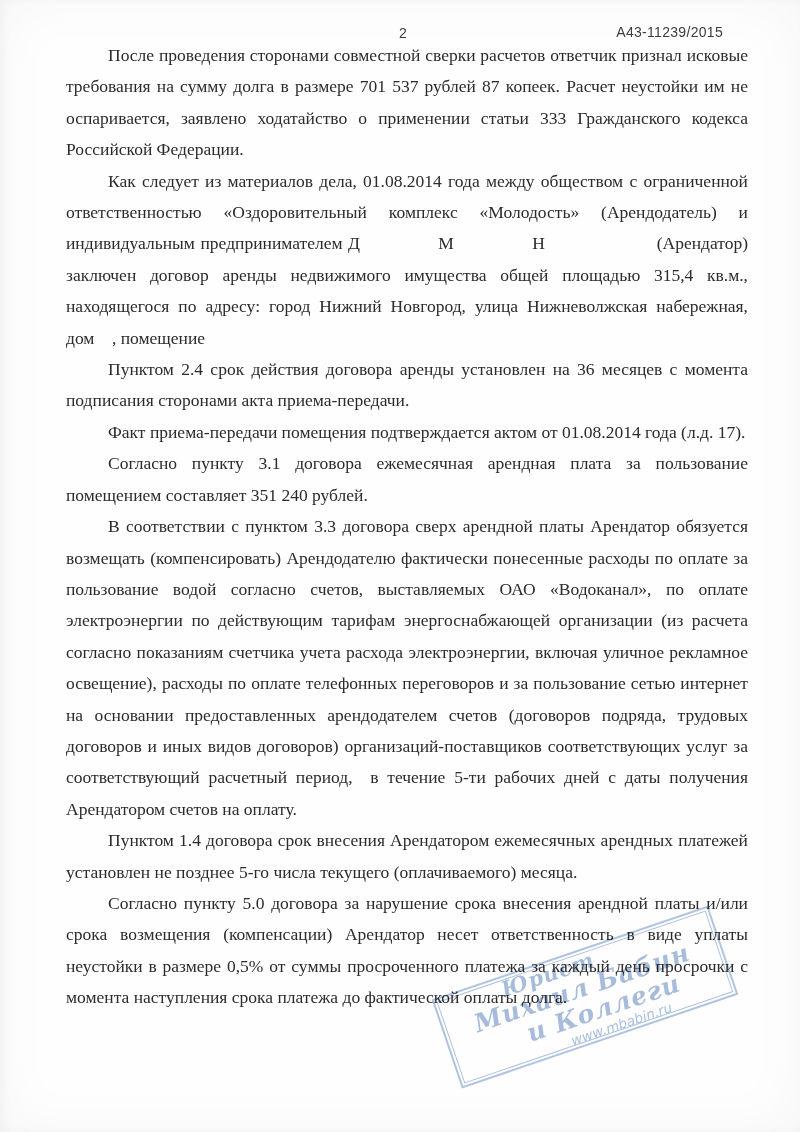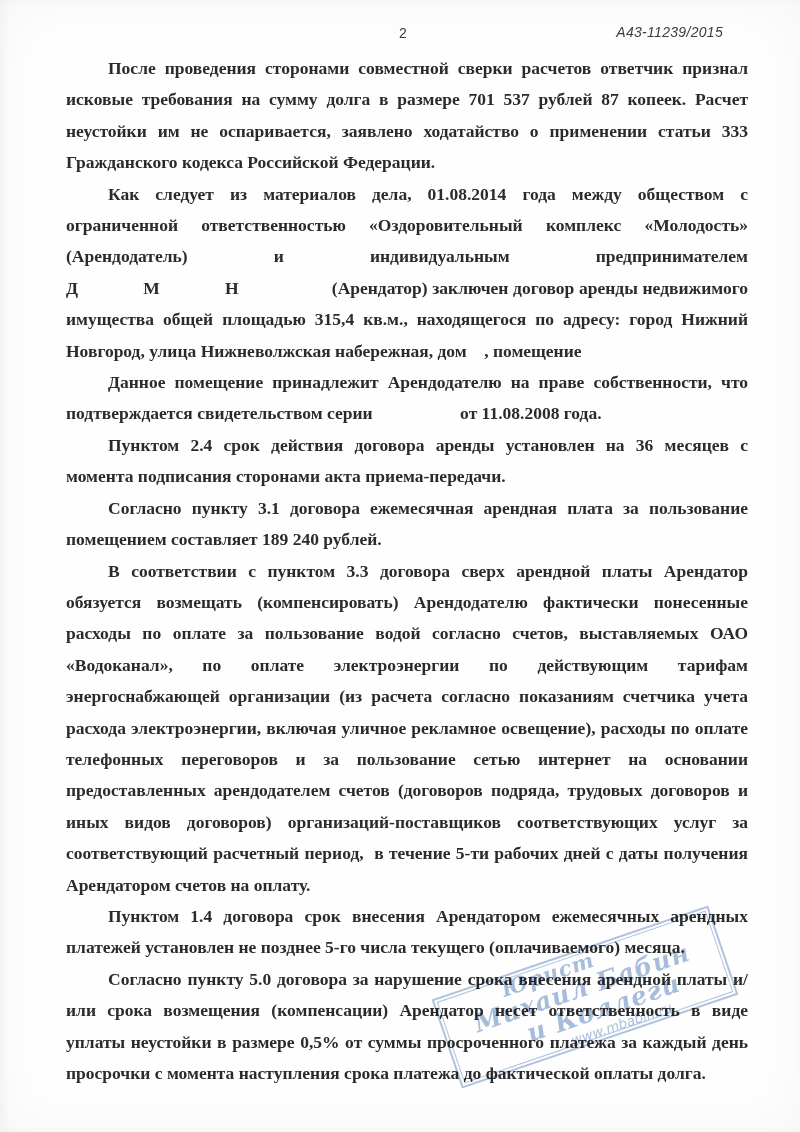--- a/index.html
+++ b/index.html
@@ -26,28 +26,26 @@
     color:#3c3c3c;
   }
   .case-number{
     position:absolute;
     top:24px;
     right:77px;
     font-family:"Liberation Sans", sans-serif;
     font-size:14px;
     letter-spacing:0.3px;
     color:#3c3c3c;
-    font-style:italic;
   }
   .body-text{
     position:absolute;
-    top:53px;
+    top:40px;
     left:66px;
     width:682px;
-    font-weight:bold;
   }
   .body-text p{
     margin:0;
     font-size:17.5px;
     line-height:31.4px;
     text-align:justify;
     text-indent:42px;
     color:#2b2b2b;
   }
   .stamp{
@@ -93,23 +91,23 @@
 
 <div class="page">
 
   <div class="page-number">2</div>
 
   <div class="case-number">А43-11239/2015</div>
 
   <div class="body-text">
     <p>После проведения сторонами совместной сверки расчетов ответчик признал исковые требования на сумму долга в размере 701 537 рублей 87 копеек. Расчет неустойки им не оспаривается, заявлено ходатайство о применении статьи 333 Гражданского кодекса Российской Федерации.</p>
     <p>Как следует из материалов дела, 01.08.2014 года между обществом с ограниченной ответственностью «Оздоровительный комплекс «Молодость» (Арендодатель) и индивидуальным предпринимателем Д&nbsp;&nbsp;&nbsp;&nbsp;&nbsp;&nbsp;&nbsp;&nbsp;&nbsp;&nbsp;&nbsp;&nbsp;&nbsp;&nbsp;М&nbsp;&nbsp;&nbsp;&nbsp;&nbsp;&nbsp;&nbsp;&nbsp;&nbsp;&nbsp;&nbsp;&nbsp;&nbsp;&nbsp;Н&nbsp;&nbsp;&nbsp;&nbsp;&nbsp;&nbsp;&nbsp;&nbsp;&nbsp;&nbsp;&nbsp;&nbsp;&nbsp;&nbsp;&nbsp;&nbsp;&nbsp;&nbsp;&nbsp;&nbsp;(Арендатор) заключен договор аренды недвижимого имущества общей площадью 315,4 кв.м., находящегося по адресу: город Нижний Новгород, улица Нижневолжская набережная, дом&nbsp;&nbsp;&nbsp;&nbsp;, помещение</p>
-    <p>Данное помещение принадлежит Арендодателю на праве собственности, что подтверждается свидетельством серии&nbsp;&nbsp;&nbsp;&nbsp;&nbsp;&nbsp;&nbsp;&nbsp;&nbsp;&nbsp;&nbsp;&nbsp;&nbsp;&nbsp;&nbsp;&nbsp;&nbsp;&nbsp;&nbsp;&nbsp;от 11.08.2008 года.</p>
     <p>Пунктом 2.4 срок действия договора аренды установлен на 36 месяцев с момента подписания сторонами акта приема-передачи.</p>
-    <p>Согласно пункту 3.1 договора ежемесячная арендная плата за пользование помещением составляет 189 240 рублей.</p>
+    <p>Факт приема-передачи помещения подтверждается актом от 01.08.2014 года (л.д. 17).</p>
+    <p>Согласно пункту 3.1 договора ежемесячная арендная плата за пользование помещением составляет 351 240 рублей.</p>
     <p>В соответствии с пунктом 3.3 договора сверх арендной платы Арендатор обязуется возмещать (компенсировать) Арендодателю фактически понесенные расходы по оплате за пользование водой согласно счетов, выставляемых ОАО «Водоканал», по оплате электроэнергии по действующим тарифам энергоснабжающей организации (из расчета согласно показаниям счетчика учета расхода электроэнергии, включая уличное рекламное освещение), расходы по оплате телефонных переговоров и за пользование сетью интернет на основании предоставленных арендодателем счетов (договоров подряда, трудовых договоров и иных видов договоров) организаций-поставщиков соответствующих услуг за соответствующий расчетный период, &nbsp;в течение 5-ти рабочих дней с даты получения Арендатором счетов на оплату.</p>
     <p>Пунктом 1.4 договора срок внесения Арендатором ежемесячных арендных платежей установлен не позднее 5-го числа текущего (оплачиваемого) месяца.</p>
     <p>Согласно пункту 5.0 договора за нарушение срока внесения арендной платы и/или срока возмещения (компенсации) Арендатор несет ответственность в виде уплаты неустойки в размере 0,5% от суммы просроченного платежа за каждый день просрочки с момента наступления срока платежа до фактической оплаты долга.</p>
   </div>
 
   <div class="stamp">
     <div class="stamp-inner">
       <div class="stamp-line1">Юрист</div>
       <div class="stamp-line2">Михаил Бабин</div>
       <div class="stamp-line3">и Коллеги</div>

